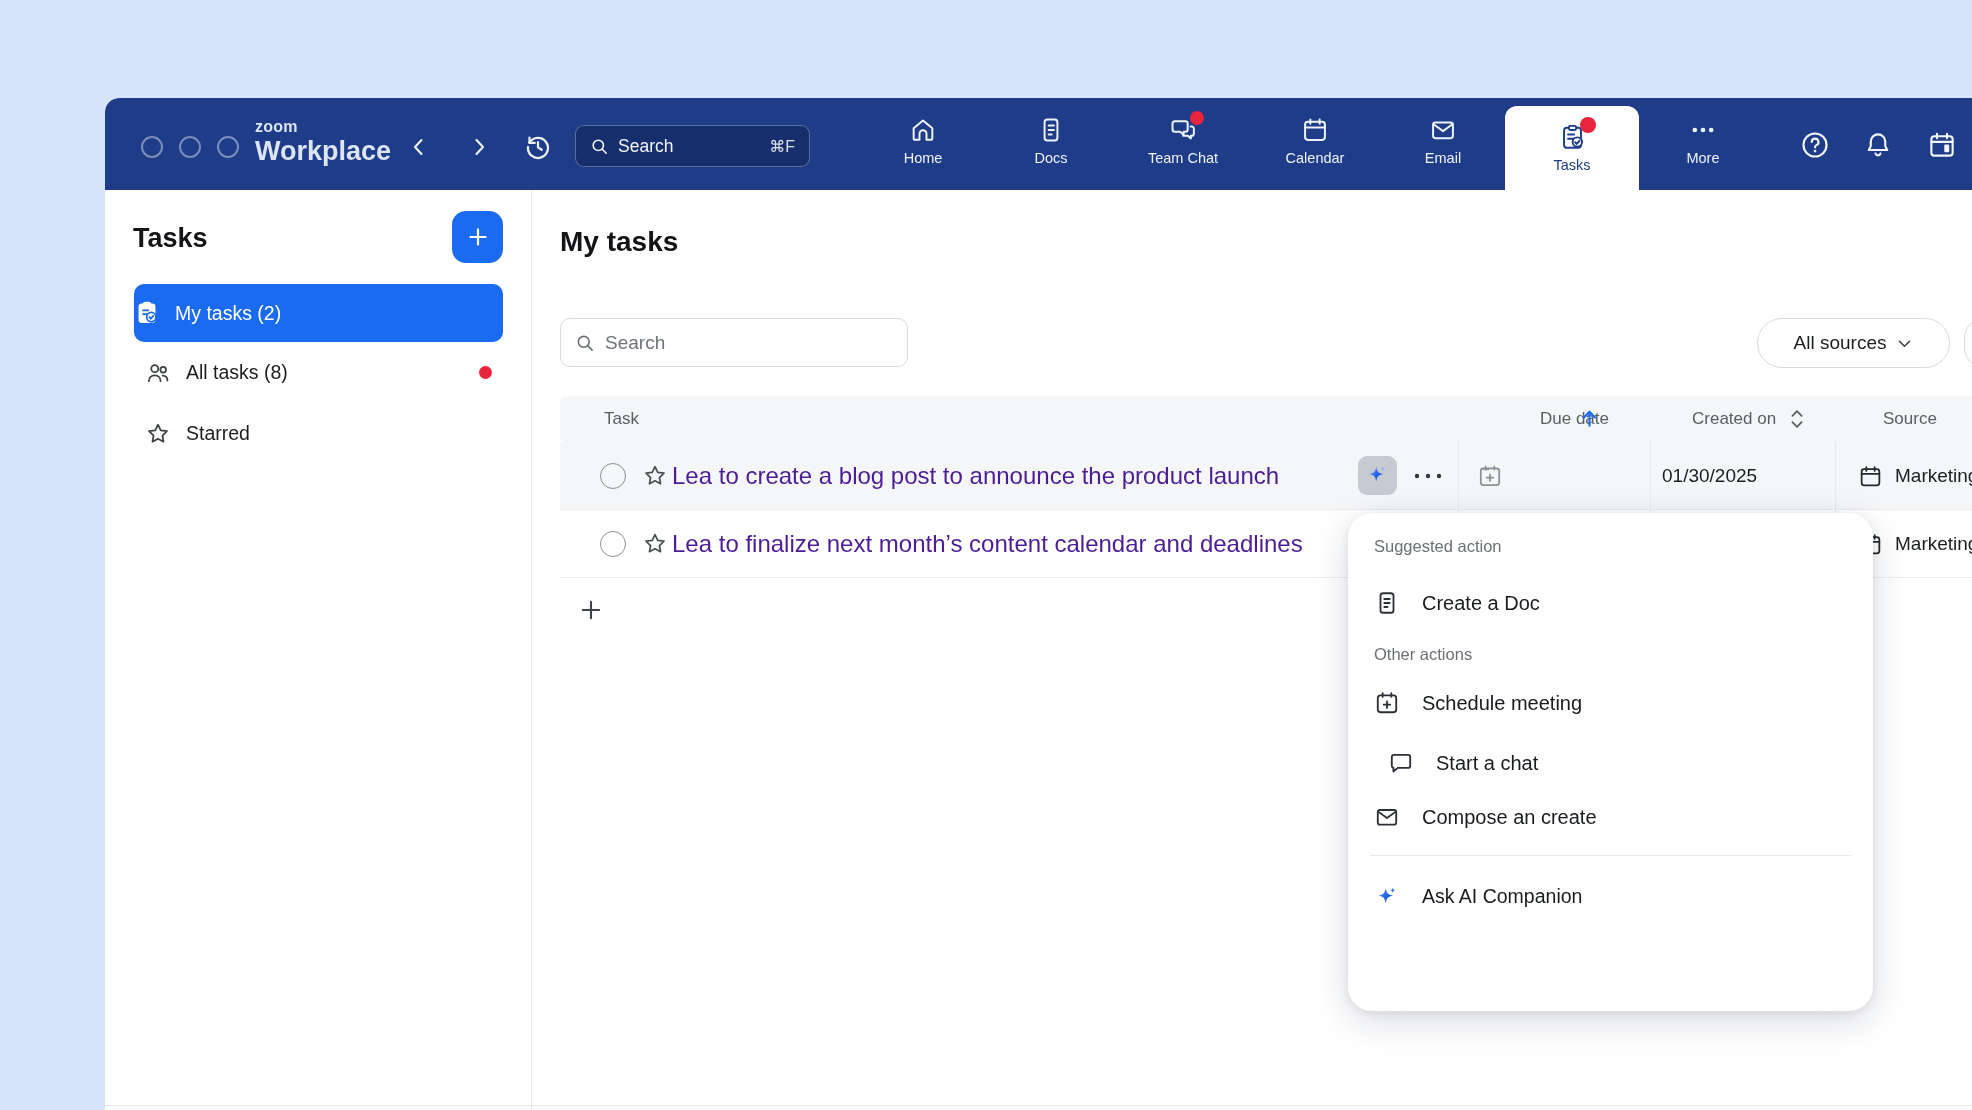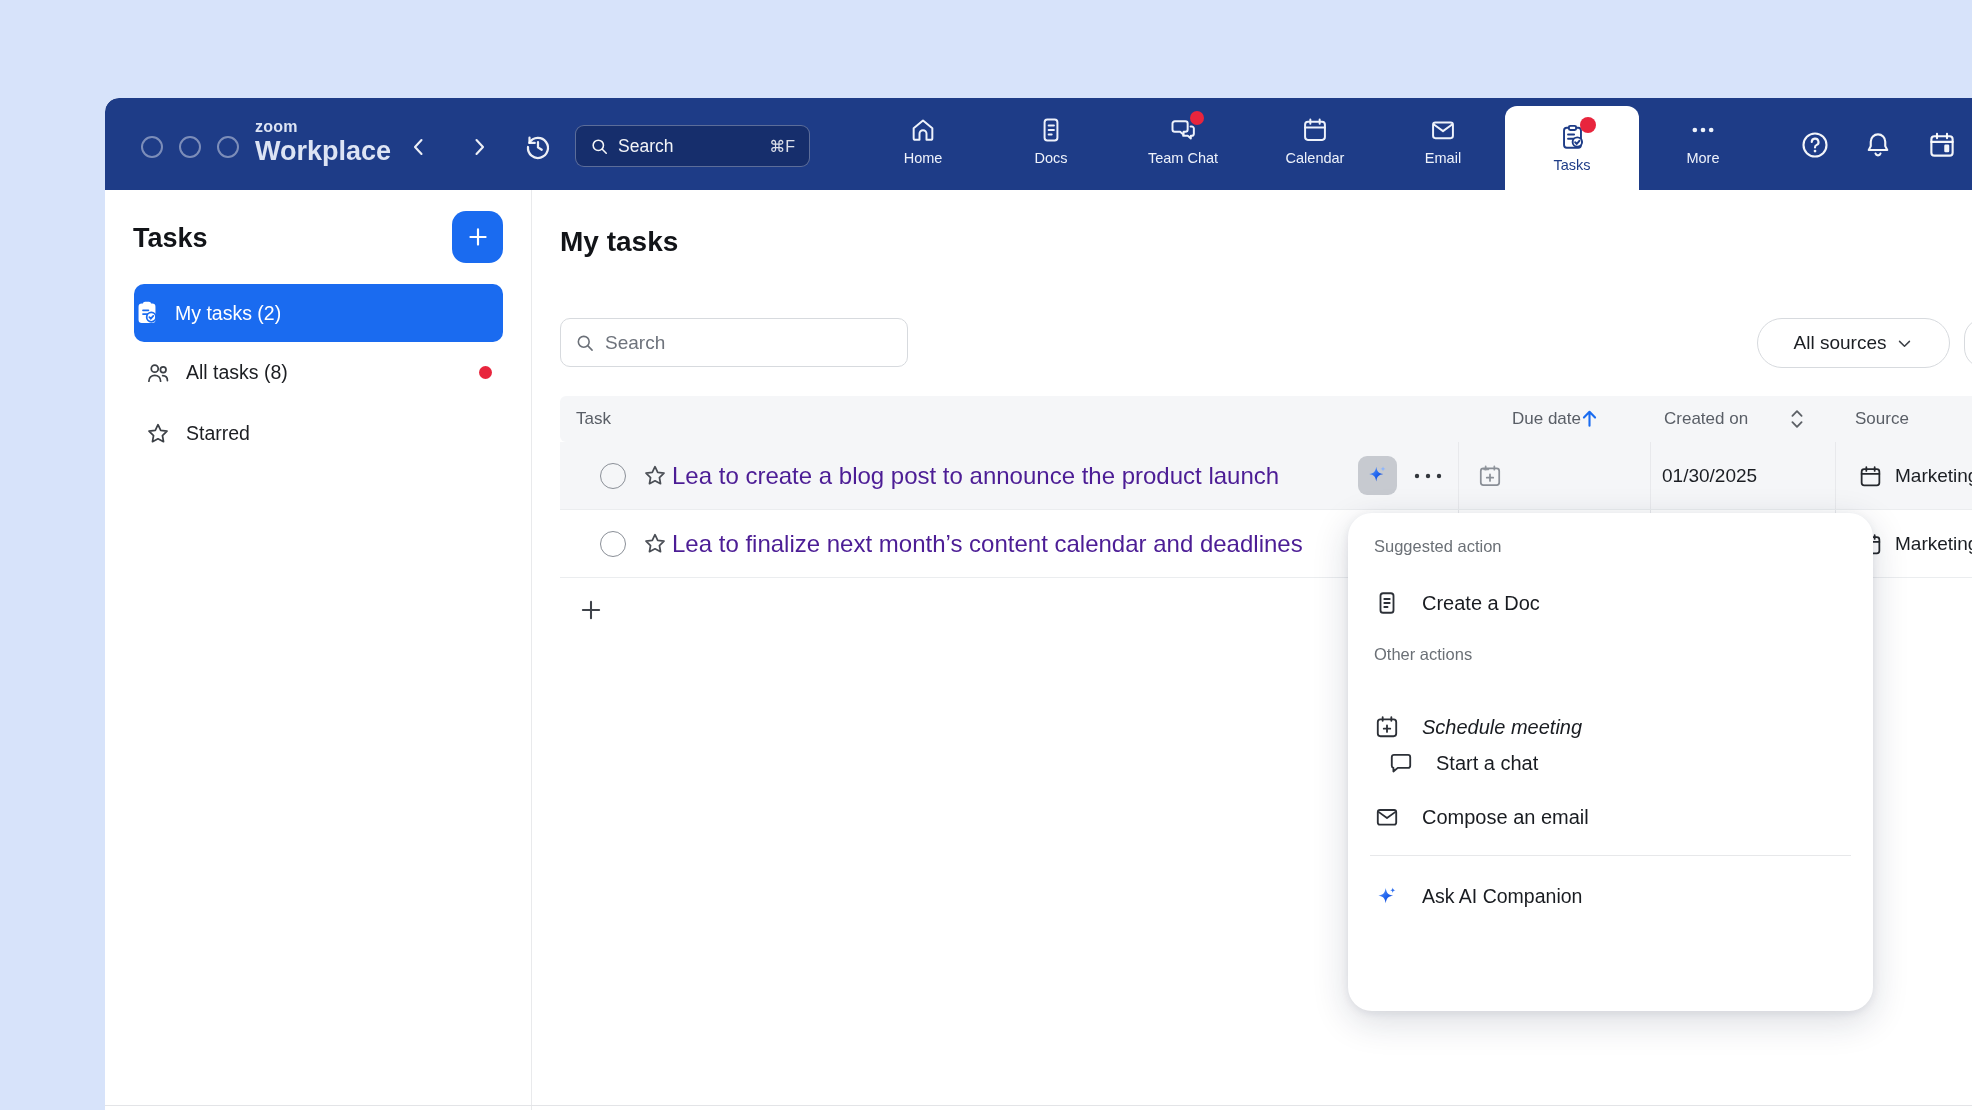--- a/index.html
+++ b/index.html
@@ -111,21 +111,21 @@
   .pill-sliver {
     position:absolute; left:1859px; top:220px; width:40px; height:50px;
     border:1.5px solid #d7dade; border-radius:26px; background:#fff;
   }
   
   .thead {
     position:absolute; left:455px; top:298px; width:1412px; height:46px;
     background:#f5f6f8; border-radius:6px 0 0 6px;
     font-size:17px; color:#595e66;
   }
-  .thead span { position:absolute; top:13px; }
+  .thead span { position:absolute; top:13px;margin-left:28px; }
   .th-task { left:16px; }
   .th-due { left:952px; }
   .th-due-arrow { position:absolute; left:1018px; top:11px; width:23px; height:23px; color:#1a6cf0; }
   .th-created { left:1104px; }
   .th-sorter { position:absolute; left:1226px; top:11px; width:22px; height:24px; color:#5c6066; }
   .th-source { left:1295px; }
   .trow { position:absolute; left:455px; width:1412px; height:68px; border-bottom:1px solid #ebedef; }
   .trow.r1 { top:344px; background:#f5f6f8; }
   .trow.r2 { top:412px; background:#fff;text-align:right; }
   .colsep { position:absolute; top:0; bottom:0; width:1px; background:#e8e9ec; }
@@ -146,21 +146,21 @@
   
   .popup {
     position:absolute; left:1243px; top:415px; width:525px; height:498px;
     background:#fff; border-radius:24px;
     box-shadow:0 10px 36px rgba(20,30,60,.16), 0 2px 8px rgba(20,30,60,.08);
   }
   .pp-label { position:absolute; left:26px; font-size:16.5px; color:#6b7076; }
   .pp-item { position:absolute; left:0; width:100%; height:52px; display:flex; align-items:center; gap:22px; padding-left:26px; font-size:20px; color:#191c21; }
   .pp-item svg { width:26px; height:26px; color:#2c3037; flex:none; }
   .pp-div { position:absolute; left:22px; right:22px; top:342px; height:1px; background:#e7e8ea; }
-  .lab1 { top:24px; } .it1 { top:64px; } .lab2 { top:132px; } .it2 { top:188px;font-style:italic; } .it3 { top:224px;padding-left:40px; } .it4 { top:278px; }
+  .lab1 { top:24px; } .it1 { top:64px; } .lab2 { top:132px; } .it2 { top:164px; } .it3 { top:224px;padding-left:40px; } .it4 { top:278px; }
   .it5 { top:357px; font-size:19.5px; }
 
   .bottom-line { position:absolute; left:0; right:0; top:1007px; height:1px; background:#e3e4e7; }
 </style>
 </head>
 <body>
 
 <div class="window">
 
   <div class="topbar">
@@ -438,21 +438,21 @@
       <svg viewBox="0 0 24 24" fill="none" stroke="currentColor" stroke-width="1.7" stroke-linecap="round" stroke-linejoin="round">
           <path d="M5.5 4.5 h13 a2 2 0 0 1 2 2 v8 a2 2 0 0 1 -2 2 h-9.5 l-4 3.3 v-3.3 a2 2 0 0 1 -1.5 -1.9 v-8.1 a2 2 0 0 1 2 -2 Z"></path>
         </svg>
       <span>Start a chat</span>
     </div>
     <div class="pp-item it4">
       <svg viewBox="0 0 24 24" fill="none" stroke="currentColor" stroke-width="1.7" stroke-linecap="round" stroke-linejoin="round">
           <rect x="3.5" y="5.5" width="17" height="13.5" rx="2"></rect>
           <path d="M4.5 7.5 L12 13 L19.5 7.5"></path>
         </svg>
-      <span>Compose an email</span>
+      <span>Compose an create</span>
     </div>
     <div class="pp-div"></div>
     <div class="pp-item it5">
       <svg viewBox="0 0 24 24">
         <defs>
             <linearGradient id="aig2" x1="0" y1="0" x2="1" y2="1">
               <stop offset="0" stop-color="#6fa5fa"></stop>
               <stop offset=".55" stop-color="#1f63ee"></stop>
               <stop offset="1" stop-color="#0b3bc4"></stop>
             </linearGradient>

